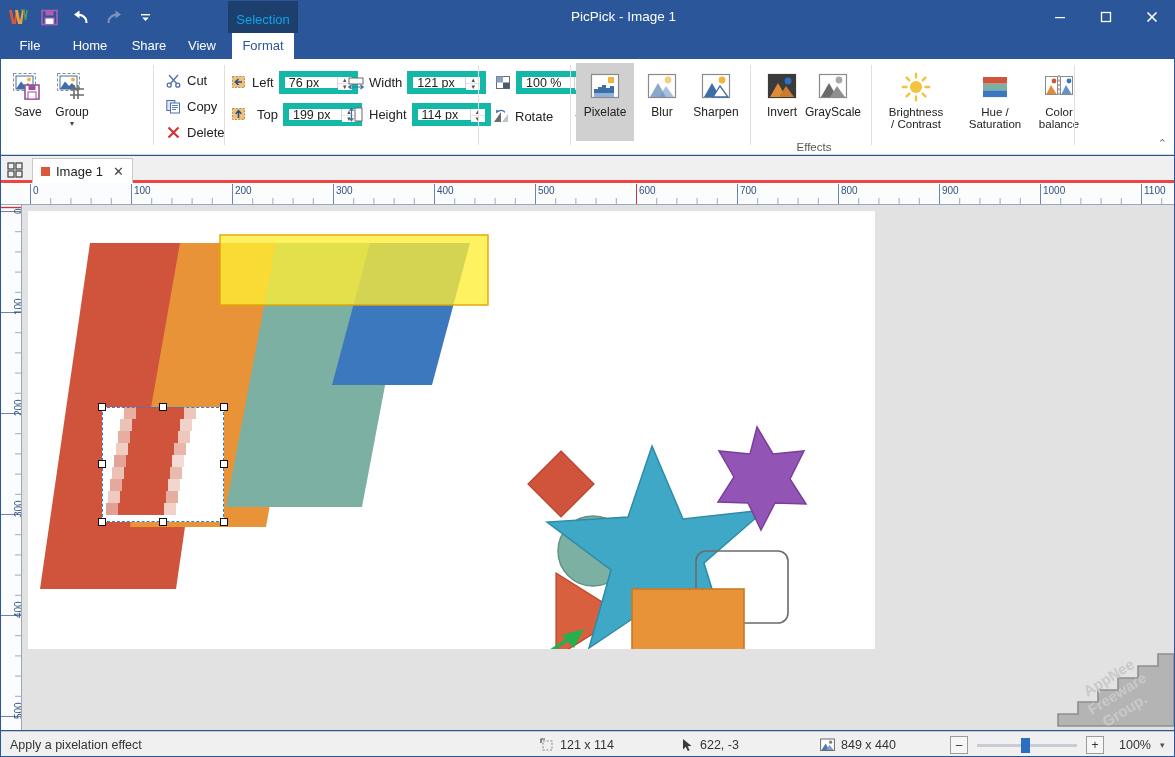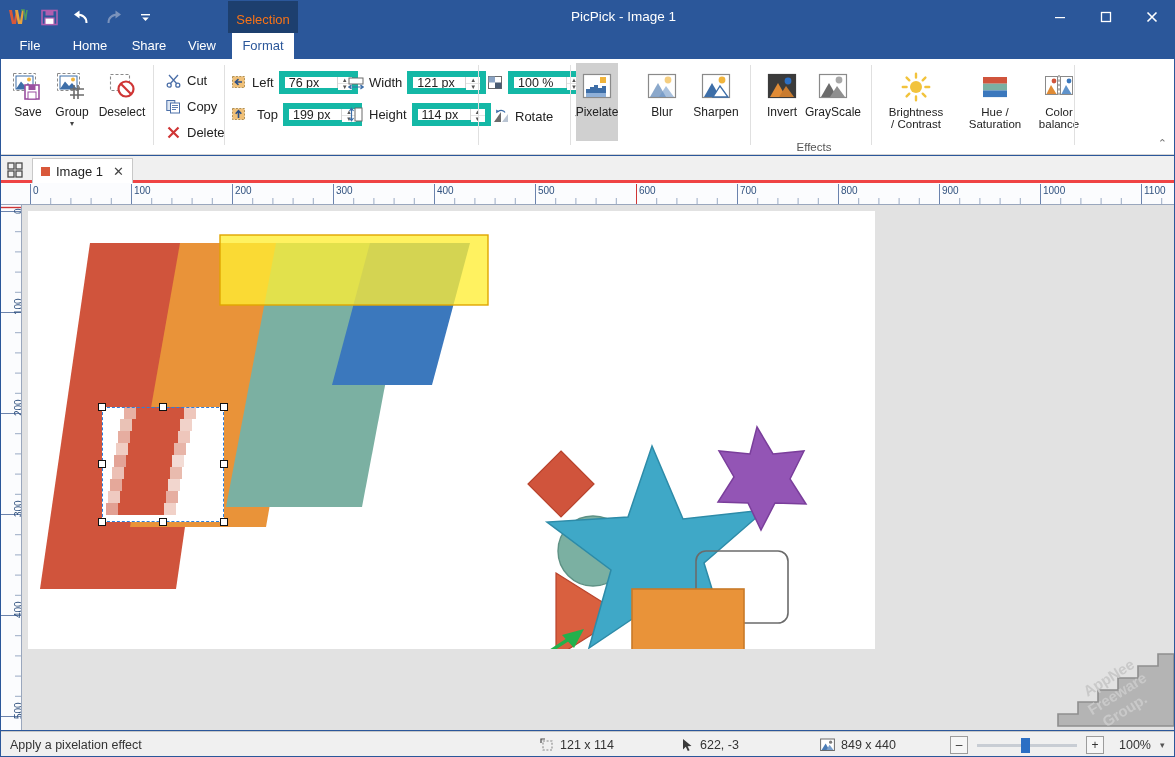--- a/index.html
+++ b/index.html
@@ -31,21 +31,21 @@
   .qat-btn {
     width: 30px; height: 28px;
     display: flex; align-items: center; justify-content: center;
     cursor: default;
   }
   .app-logo { width: 28px; height: 28px; display:flex; align-items:center; justify-content:center; }
 
   .sel-ctx-tab {
     position: absolute; left: 228px; top: 0; width: 70px; height: 38px;
     background: #1d3f6e;
-    color: #f97316; font-size: 13px;
+    color: #0ea5e9; font-size: 13px;
     display: flex; align-items: center; justify-content: center;
   }
   .win-title {
     position: absolute; left: 0; top: 0; width: 1175px; height: 33px;
     display: flex; align-items: center; justify-content: center;
     color: #ffffff; font-size: 13.5px;
     pointer-events: none;
     margin-left: 36px;
   }
   .win-ctrls {
@@ -290,30 +290,20 @@
             <rect x="5" y="5" width="17" height="13" fill="#ffffff" stroke="#3d6ea8" stroke-width="1"></rect>
             <circle cx="18" cy="8.5" r="2" fill="#f0b43c"></circle>
             <path d="M5,18 L10,10.5 L14,15 L17,12 L22,18 Z" fill="#3d6ea8"></path>
             <path d="M19,14 L19,28 M15,18 L29,18 M23,14 L23,28 M15,24 L29,24" stroke="#6b6b6b" stroke-width="1.6"></path>
           </svg>
         </span>
         <span>Group</span>
         <span style="font-size:8px;color:#444;margin-top:1px;">▾</span>
       </div>
 
-      <div class="bigbtn" style="left:93px;width:58px;">
-        <span class="ic">
-          <svg width="34" height="32" viewBox="0 0 34 32">
-            <rect x="5.5" y="3.5" width="19" height="16" fill="none" stroke="#8a8a8a" stroke-width="1.1" stroke-dasharray="3,2"></rect>
-            <circle cx="21" cy="18" r="7.5" fill="#ffffff" stroke="#cf3535" stroke-width="2.2"></circle>
-            <path d="M15.8,12.8 L26.2,23.2" stroke="#cf3535" stroke-width="2.2"></path>
-          </svg>
-        </span>
-        <span>Deselect</span>
-      </div>
     </div>
 
     <div class="rsep" style="left:153px;"></div>
 
     <div class="rgroup" style="left:158px;width:66px;">
       <div class="smallbtn" style="left:4px;top:10px;">
         <span>
           <svg width="15" height="15" viewBox="0 0 15 15">
             <path d="M3,2 L11,11 M12,2 L4,11" stroke="#4b6fa8" stroke-width="1.3" fill="none"></path>
             <circle cx="3.2" cy="12.2" r="2" fill="none" stroke="#4b6fa8" stroke-width="1.3"></circle>
@@ -408,21 +398,21 @@
             <span>▲</span>
             <span>▼</span>
           </span>
         </span>
       </div>
     </div>
 
     <div class="rsep" style="left:478px;"></div>
 
     <div class="rgroup" style="left:484px;width:86px;">
-      <div class="fieldrow" style="left:4px;top:12px;align-items:center;">
+      <div class="fieldrow" style="left:12px;top:12px;align-items:center;">
         <span>
           <svg width="15" height="14" viewBox="0 0 15 14">
             <rect x="0.5" y="0.5" width="13" height="12" fill="#ffffff" stroke="#6b6b6b" stroke-width="1"></rect>
             <rect x="0.5" y="0.5" width="6.5" height="6" fill="#8aa3c4"></rect>
             <rect x="7" y="6.5" width="6.5" height="6" fill="#4a5b72"></rect>
           </svg>
         </span>
         <span class="spin">
           <input readonly="" value="100 %" style="">
           <span class="arrows">
@@ -441,21 +431,21 @@
           </svg>
         </span>
         <span>Rotate</span>
         <span style="font-size:8px;color:#444;margin-left:16px;">▾</span>
       </div>
     </div>
 
     <div class="rsep" style="left:570px;"></div>
 
     <div class="rgroup" style="left:574px;width:500px;">
-      <div class="bigbtn sel" style="left:2px;width:42px;">
+      <div class="bigbtn sel" style="left:2px;width:58px;">
         <span class="ic">
           <svg width="32" height="30" viewBox="0 0 32 30">
             <rect x="2.5" y="2.5" width="27" height="23" fill="#ffffff" stroke="#8a8a8a" stroke-width="1.2"></rect>
             <rect x="19" y="5" width="6" height="6" fill="#f0b43c"></rect>
             <g fill="#3d6ea8">
               <rect x="5" y="17" width="4" height="4"></rect>
                 <rect x="9" y="15" width="4" height="6"></rect>
               <rect x="13" y="13" width="4" height="8"></rect>
                 <rect x="17" y="16" width="4" height="5"></rect>
               <rect x="21" y="14" width="4" height="7"></rect>

